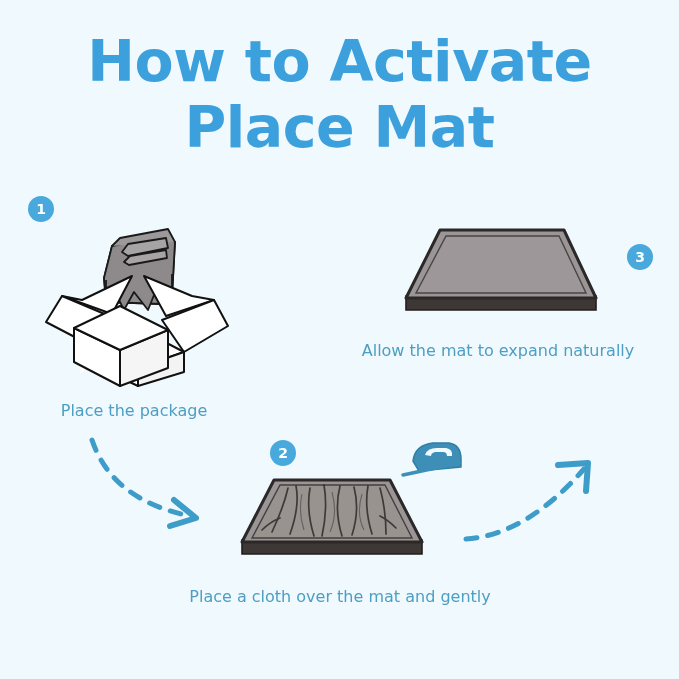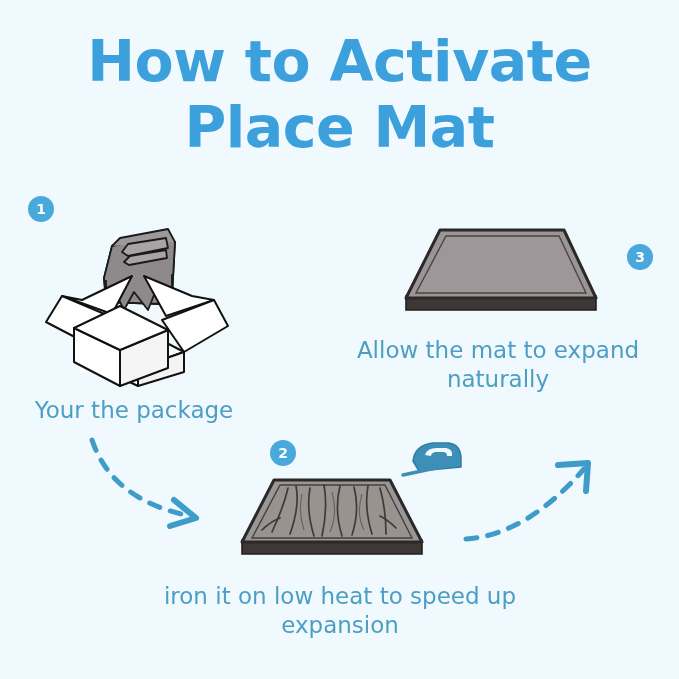--- a/index.html
+++ b/index.html
@@ -53,21 +53,21 @@
     font-family: "DejaVu Sans", sans-serif;
   }
   #badge-1 { left: 28px; top: 196px; }
   #badge-2 { left: 270px; top: 440px; }
   #badge-3 { left: 627px; top: 244px; }
 
   
   .caption {
     position: absolute;
     color: #4d9ec4;
-    font-size: 23px;
+    font-size: 16px;
     line-height: 29px;
     text-align: center;
     font-family: "DejaVu Sans", sans-serif;
   }
   #caption-1 { left: 0px; top: 396px; width: 268px; }
   #caption-3 { left: 325px; top: 336px; width: 346px; }
   #caption-2 { left: 110px; top: 582px; width: 460px; }
 
   
   .illus { position: absolute; }
@@ -125,21 +125,21 @@
         <path d="M48 146 L48 120 L36 136 L36 156 Z" fill="#ffffff" stroke="none"></path>
       </g>
       <g stroke="#111111" stroke-width="2" fill="#ffffff" stroke-linejoin="round">
         <path d="M30 110 L76 132 L76 168 L30 144 Z"></path>
         <path d="M76 132 L124 112 L124 150 L76 168 Z" fill="#f5f5f5"></path>
         <path d="M30 110 L76 88 L124 112 L76 132 Z"></path>
       </g>
     </svg>
   </div>
 
-  <div class="caption" id="caption-1">Your the package</div>
+  <div class="caption" id="caption-1">Place the package</div>
 
   <div class="illus" id="arrow-left">
     <svg width="140" height="110" viewBox="0 0 140 110" xmlns="http://www.w3.org/2000/svg">
       <path d="M6 8 Q26 68 104 84" fill="none" stroke="#3e9cc9" stroke-width="5" stroke-linecap="round" stroke-dasharray="11 11"></path>
       <path d="M88 68 L110 86 L84 94" fill="none" stroke="#3e9cc9" stroke-width="6" stroke-linecap="round" stroke-linejoin="round"></path>
     </svg>
   </div>
 
   <div class="badge" id="badge-2">2</div>
 
@@ -177,21 +177,21 @@
 
       <path d="M14 24 Q16 8 34 6 L50 6 Q62 8 62 22 L62 30 L20 34 Z" fill="#3d8fb8" stroke="#2f7ea5" stroke-width="1.5" stroke-linejoin="round"></path>
 
       <path d="M26 18 Q28 11 38 11 L47 11 Q54 12 53 19 L48 19 Q48 15 44 15 L36 15 Q32 16 32 19 Z" fill="#f0f9fd"></path>
 
       <path d="M4 38 L60 26" stroke="#3d8fb8" stroke-width="3.5" stroke-linecap="round" fill="none"></path>
     </svg>
   </div>
 
   <div class="caption" id="caption-2">
-    <div>iron it on low heat to speed up expansion</div>
+    <div>Place a cloth over the mat and gently</div>
   </div>
 
   <div class="illus" id="arrow-right">
     <svg width="140" height="110" viewBox="0 0 140 110" xmlns="http://www.w3.org/2000/svg">
       <path d="M4 96 Q64 92 122 26" fill="none" stroke="#3e9cc9" stroke-width="5" stroke-linecap="round" stroke-dasharray="11 11"></path>
       <path d="M96 22 L126 20 L124 48" fill="none" stroke="#3e9cc9" stroke-width="6" stroke-linecap="round" stroke-linejoin="round"></path>
     </svg>
   </div>
 
   <div class="badge" id="badge-3">3</div>

